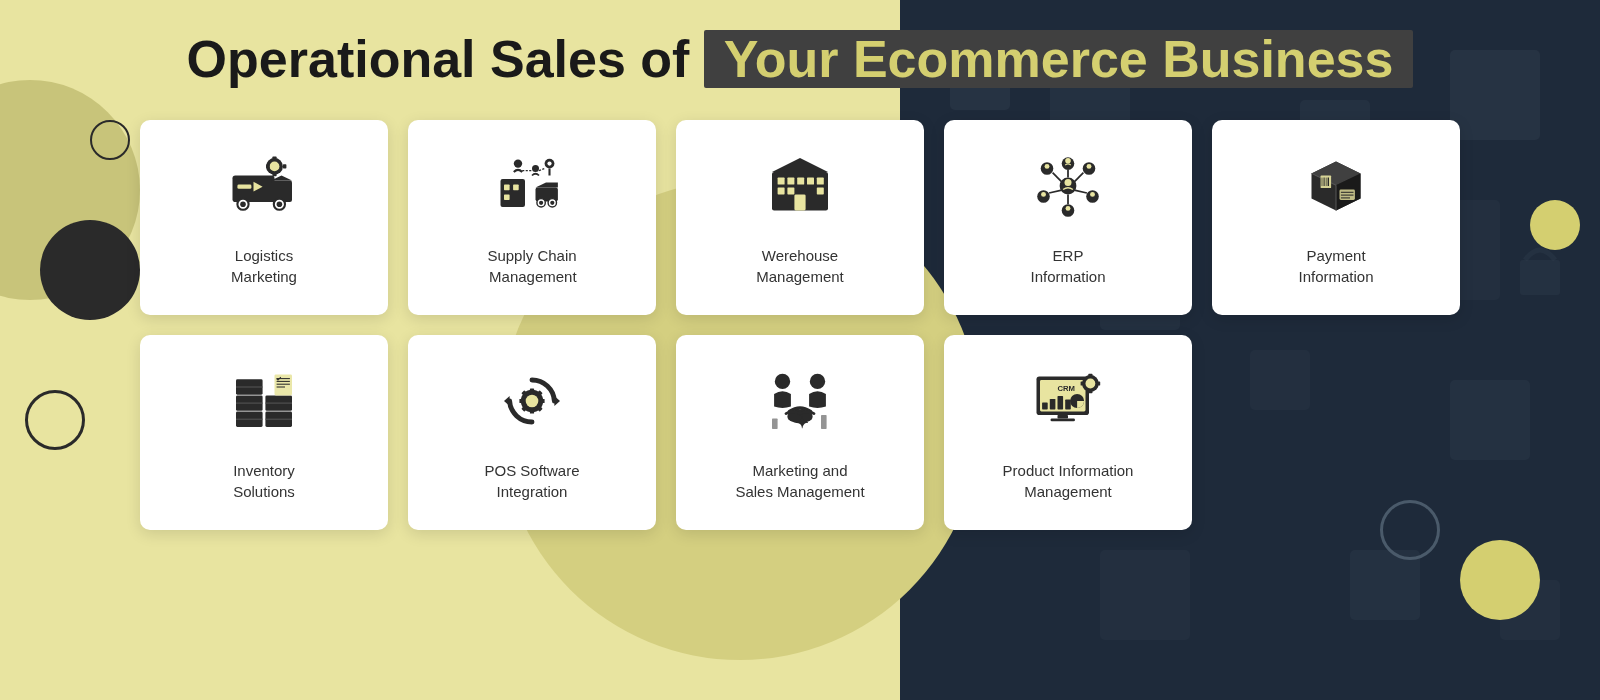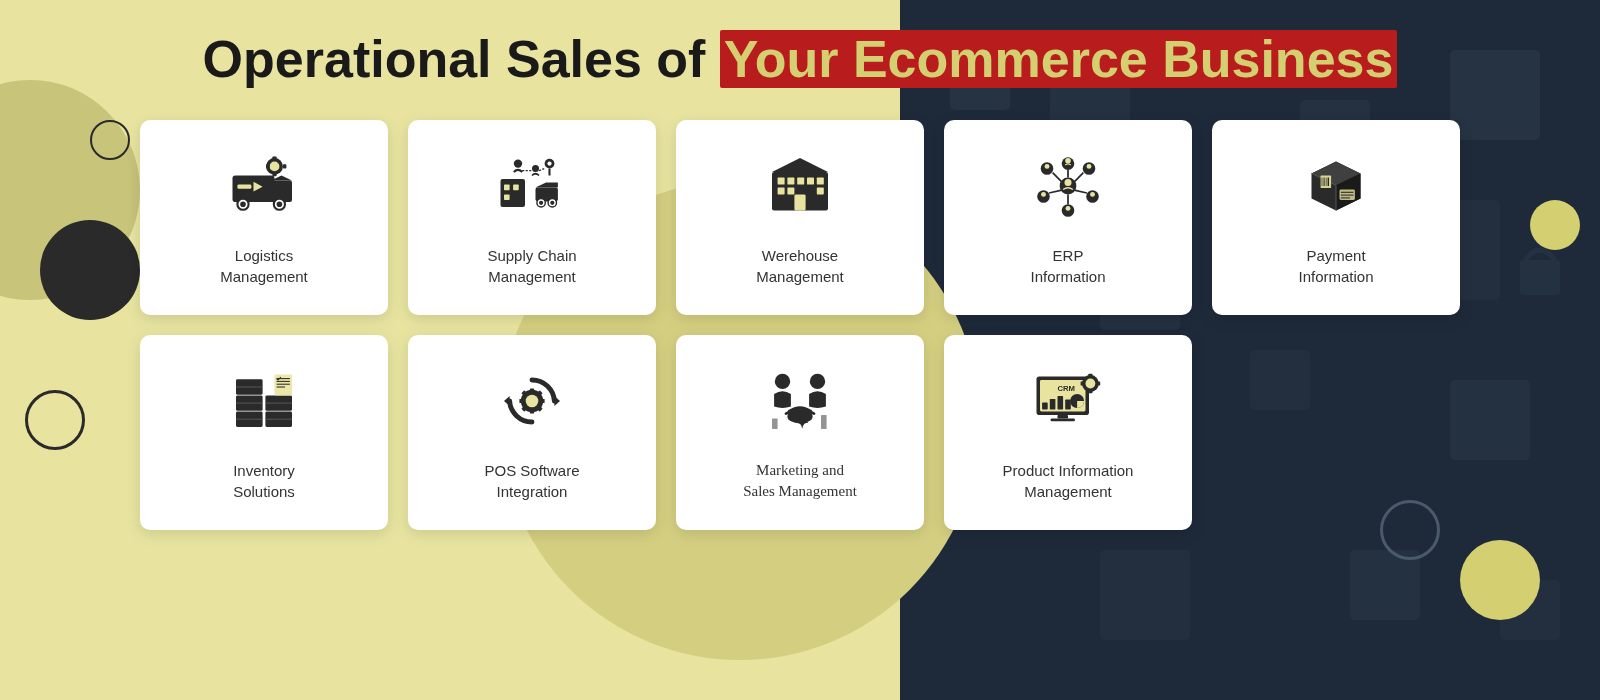--- a/index.html
+++ b/index.html
@@ -126,23 +126,23 @@
     }
 
     .title-text {
       font-size: 52px;
       font-weight: 800;
       color: #1a1a1a;
       line-height: 1.15;
     }
 
     .title-highlight {
-      background: #b91c1c;
+      background: #404040;
       color: #d4cf70;
-      padding: 0 4px;
+      padding: 0 20px;
       border-radius: 2px;
     }
 
     .cards-grid {
       display: grid;
       grid-template-columns: repeat(5, 1fr);
       grid-template-rows: repeat(2, 1fr);
       gap: 20px;
       width: 100%;
     }
@@ -248,21 +248,21 @@
 
     <circle cx="65" cy="22" r="12" fill="#2a2a2a"></circle>
     <circle cx="65" cy="22" r="7" fill="#e8e4a0"></circle>
     <rect x="62" y="8" width="6" height="5" rx="1" fill="#2a2a2a"></rect>
     <rect x="62" y="31" width="6" height="5" rx="1" fill="#2a2a2a"></rect>
     <rect x="77" y="19" width="5" height="6" rx="1" fill="#2a2a2a"></rect>
     <rect x="53" y="19" width="5" height="6" rx="1" fill="#2a2a2a"></rect>
   </svg>
         </div>
         <div class="card-label" style="white-space: pre-line;">Logistics
-Management</div>
+Marketing</div>
       </div>
       <div class="card">
         <div class="card-icon">
           <svg viewBox="0 0 100 100" xmlns="http://www.w3.org/2000/svg">
 
     <rect x="5" y="40" width="35" height="40" rx="3" fill="#2a2a2a"></rect>
     <rect x="10" y="48" width="8" height="8" rx="1" fill="#e8e4a0"></rect>
     <rect x="23" y="48" width="8" height="8" rx="1" fill="#e8e4a0"></rect>
     <rect x="10" y="62" width="8" height="8" rx="1" fill="#e8e4a0"></rect>
 
@@ -279,21 +279,21 @@
     <path d="M50 35 Q55 30 60 35" stroke="#2a2a2a" stroke-width="2.5" fill="none"></path>
 
     <circle cx="75" cy="18" r="7" fill="#2a2a2a"></circle>
     <path d="M75 25 L75 35" stroke="#2a2a2a" stroke-width="3"></path>
     <circle cx="75" cy="18" r="3" fill="#fff"></circle>
 
     <line x1="36" y1="28" x2="50" y2="28" stroke="#2a2a2a" stroke-width="2" stroke-dasharray="3,2"></line>
     <line x1="60" y1="28" x2="68" y2="25" stroke="#2a2a2a" stroke-width="2" stroke-dasharray="3,2"></line>
   </svg>
         </div>
-        <div class="card-label" style="white-space: pre-line;">Supply Chain
+        <div class="card-label" style="white-space: pre-line; text-align: right;">Supply Chain
 Management</div>
       </div>
       <div class="card">
         <div class="card-icon">
           <svg viewBox="0 0 100 100" xmlns="http://www.w3.org/2000/svg">
 
     <rect x="10" y="30" width="80" height="55" rx="3" fill="#2a2a2a"></rect>
     <polygon points="10,30 50,10 90,30" fill="#2a2a2a"></polygon>
 
     <rect x="18" y="38" width="10" height="10" rx="1" fill="#e8e4a0"></rect>
@@ -446,21 +446,21 @@
     <ellipse cx="50" cy="72" rx="18" ry="10" fill="#2a2a2a"></ellipse>
 
     <path d="M30 68 Q40 62 50 68 Q60 62 70 68" stroke="#2a2a2a" stroke-width="4" fill="none" stroke-linecap="round"></path>
 
     <text x="44" y="88" fill="#2a2a2a" font-size="22" font-weight="bold">✦</text>
 
     <rect x="10" y="75" width="8" height="15" rx="1" fill="#2a2a2a" opacity="0.5"></rect>
     <rect x="80" y="70" width="8" height="20" rx="1" fill="#2a2a2a" opacity="0.5"></rect>
   </svg>
         </div>
-        <div class="card-label" style="white-space: pre-line; font-family: Liberation Serif, serif;">Marketing and
+        <div class="card-label" style="white-space: pre-line;">Marketing and
 Sales Management</div>
       </div>
       <div class="card">
         <div class="card-icon">
           <svg viewBox="0 0 100 100" xmlns="http://www.w3.org/2000/svg">
 
     <rect x="5" y="15" width="75" height="55" rx="4" fill="#2a2a2a"></rect>
     <rect x="10" y="20" width="65" height="45" rx="2" fill="#e8e4a0"></rect>
 
     <text x="35" y="35" fill="#2a2a2a" font-size="11" font-weight="bold" font-family="Arial">CRM</text>

